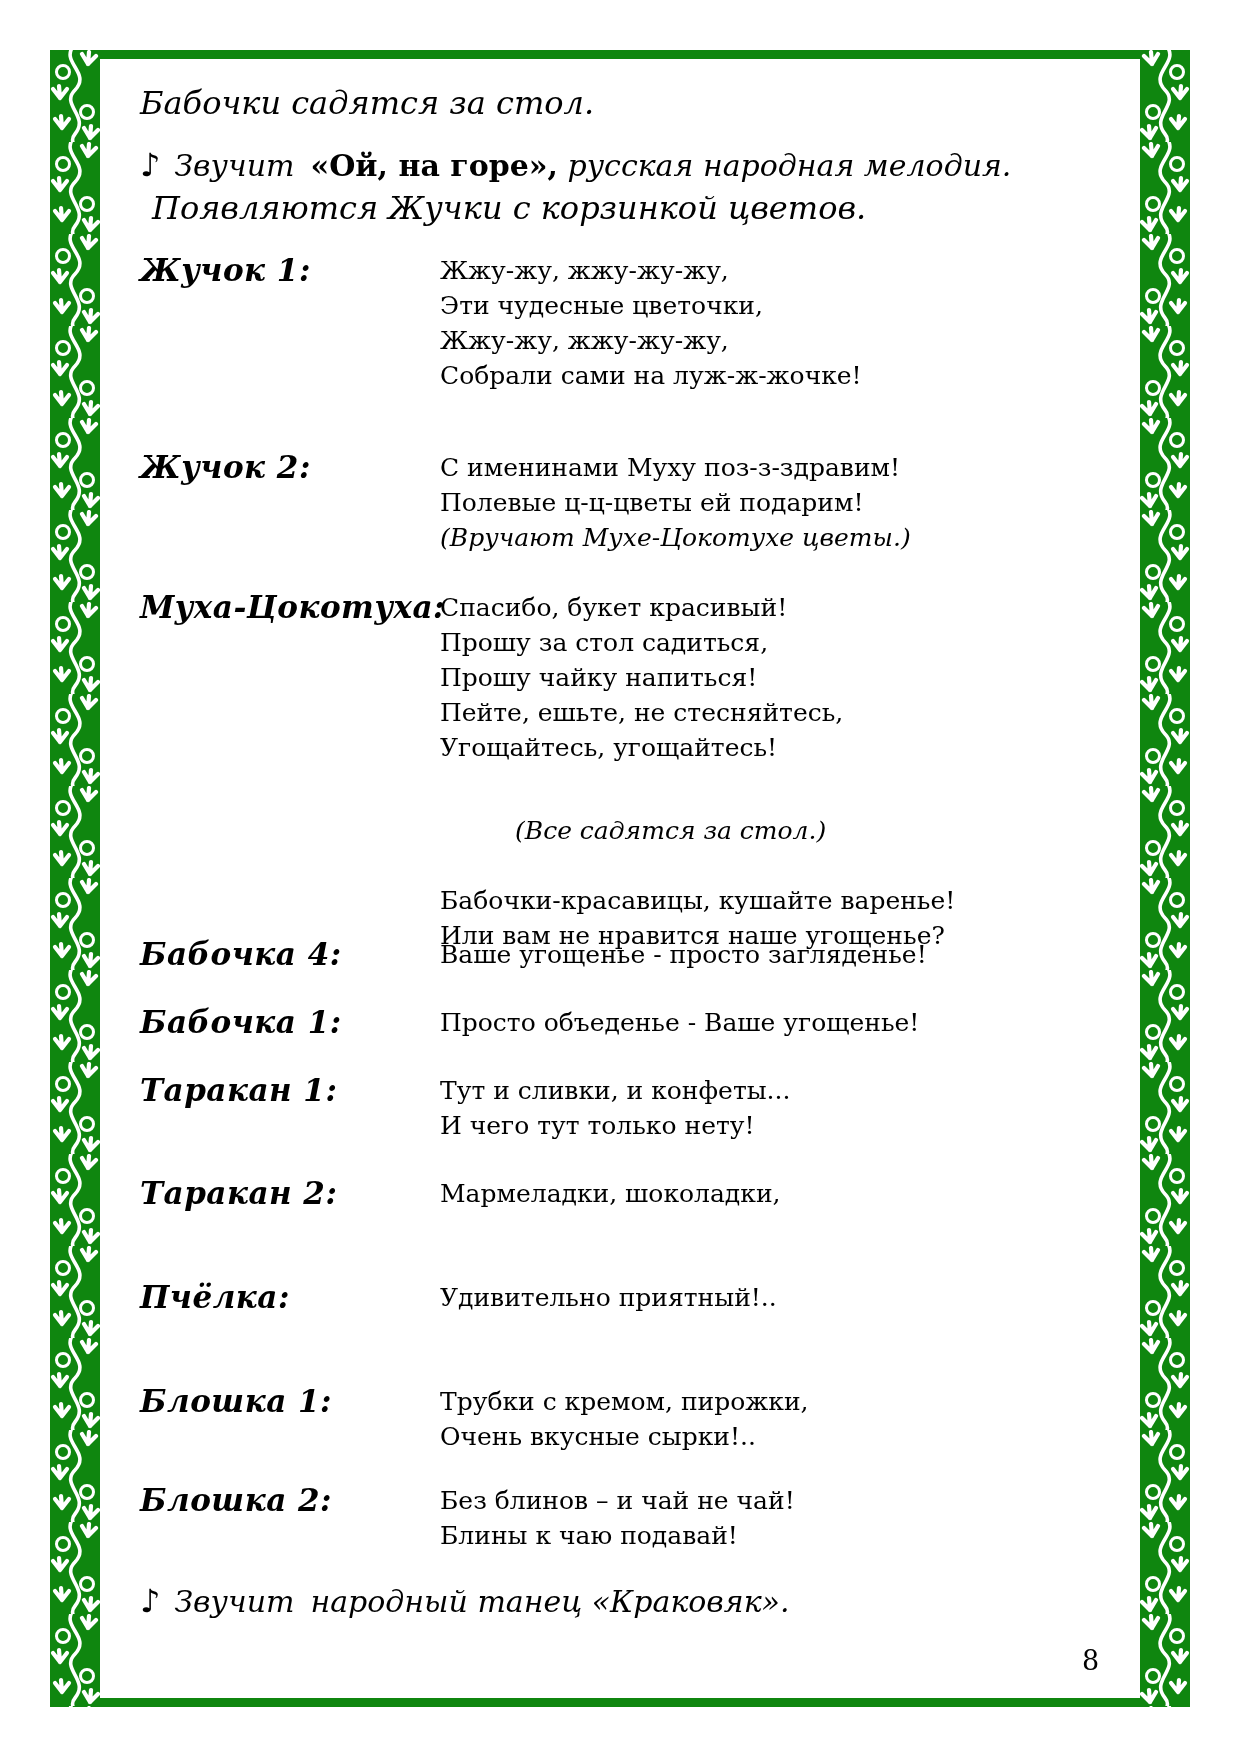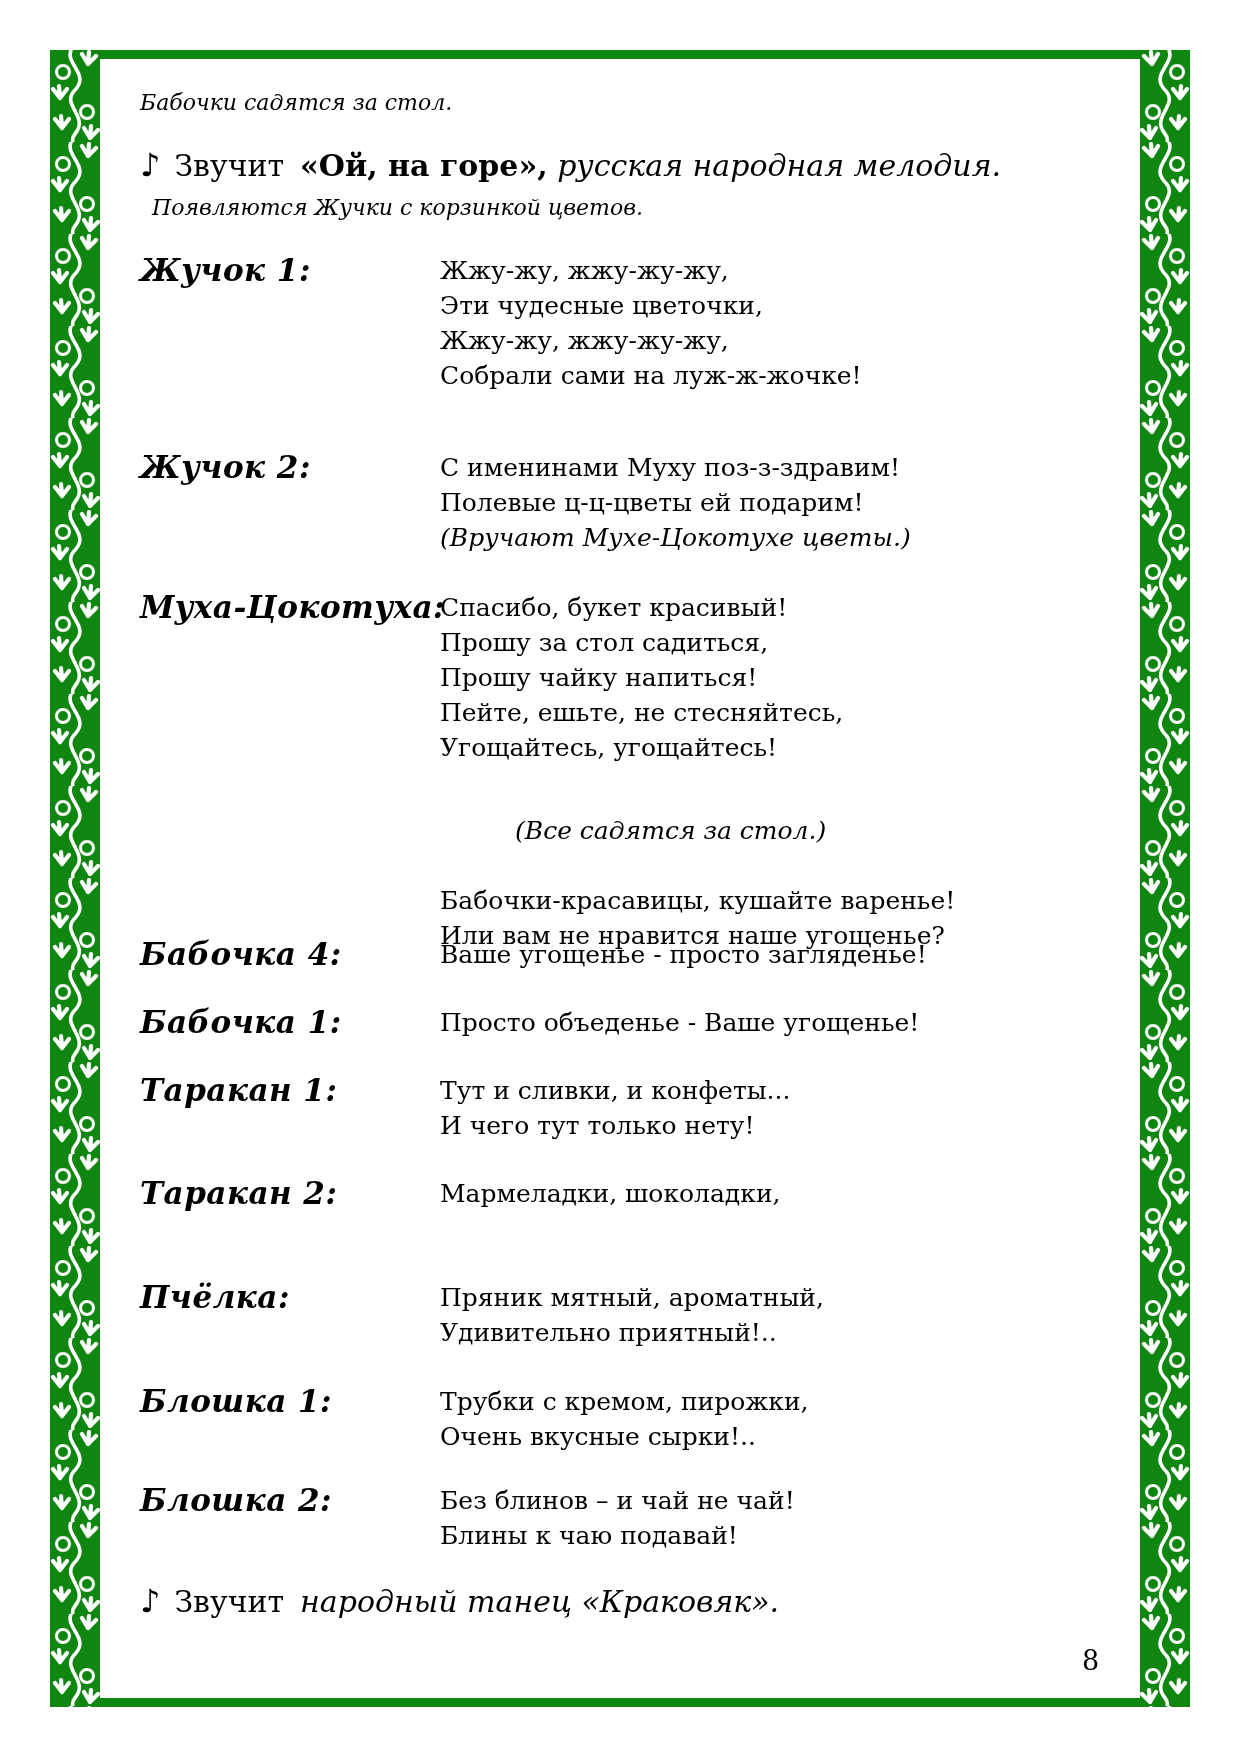--- a/index.html
+++ b/index.html
@@ -10,39 +10,39 @@
   }
   
   .band{position:absolute;top:50px;width:50px;height:1657px;}
   .band svg{display:block;}
   .band-left{left:50px;}
   .band-right{left:1140px;}
   .bar{position:absolute;left:100px;width:1040px;height:9px;background:#0f860f;}
   .bar-top{top:50px;}
   .bar-bottom{top:1698px;}
   
-  .para{position:absolute;left:140px;right:104px;font-size:22px;line-height:36px;}
+  .para{position:absolute;left:140px;right:104px;font-size:32px;line-height:36px;}
   .italic{font-style:italic;}
   .bold{font-weight:bold;}
   .bolditalic{font-weight:normal;font-style:italic;}
   .cue{position:absolute;left:140px;right:104px;}
   .speaker{
     position:absolute;left:0;top:0;
     font-weight:bold;font-style:italic;font-size:31px;line-height:35px;
     letter-spacing:0.5px;
     text-align:center;
   }
   .lines{margin-left:300px;}
   .line{font-size:25px;line-height:35px;white-space:nowrap;}
   .stage{font-style:italic;}
   .stage-indent{margin-left:75px;margin-top:48px;}
   .gap{height:35px;}
   .music{font-size:30px;line-height:36px;white-space:nowrap;}
   .music .note{font-style:normal;font-weight:normal;font-size:32px;padding-right:14px;}
-  .music .word{padding-right:16px;margin-top:15px;}
+  .music .word{font-style:italic;padding-right:16px;margin-top:15px;}
   .page-number{
     position:absolute;top:1645px;left:1082px;font-size:27px;
   }
 </style>
 </head>
 <body>
 
 <div class="band band-left">
   <svg width="50" height="1657" xmlns="http://www.w3.org/2000/svg">
     <defs>
@@ -153,21 +153,20 @@
 <div class="cue" style="top:1176px">
   <div class="speaker">Таракан 2:</div>
   <div class="lines">
     <div class="line">Мармеладки, шоколадки,</div>
   </div>
 </div>
 
 <div class="cue" style="top:1280px">
   <div class="speaker">Пчёлка:</div>
   <div class="lines">
-    <div class="line">Пряник мятный, ароматный,</div>
     <div class="line">Удивительно приятный!..</div>
   </div>
 </div>
 
 <div class="cue" style="top:1384px">
   <div class="speaker">Блошка 1:</div>
   <div class="lines">
     <div class="line">Трубки с кремом, пирожки,</div>
     <div class="line">Очень вкусные сырки!..</div>
   </div>

